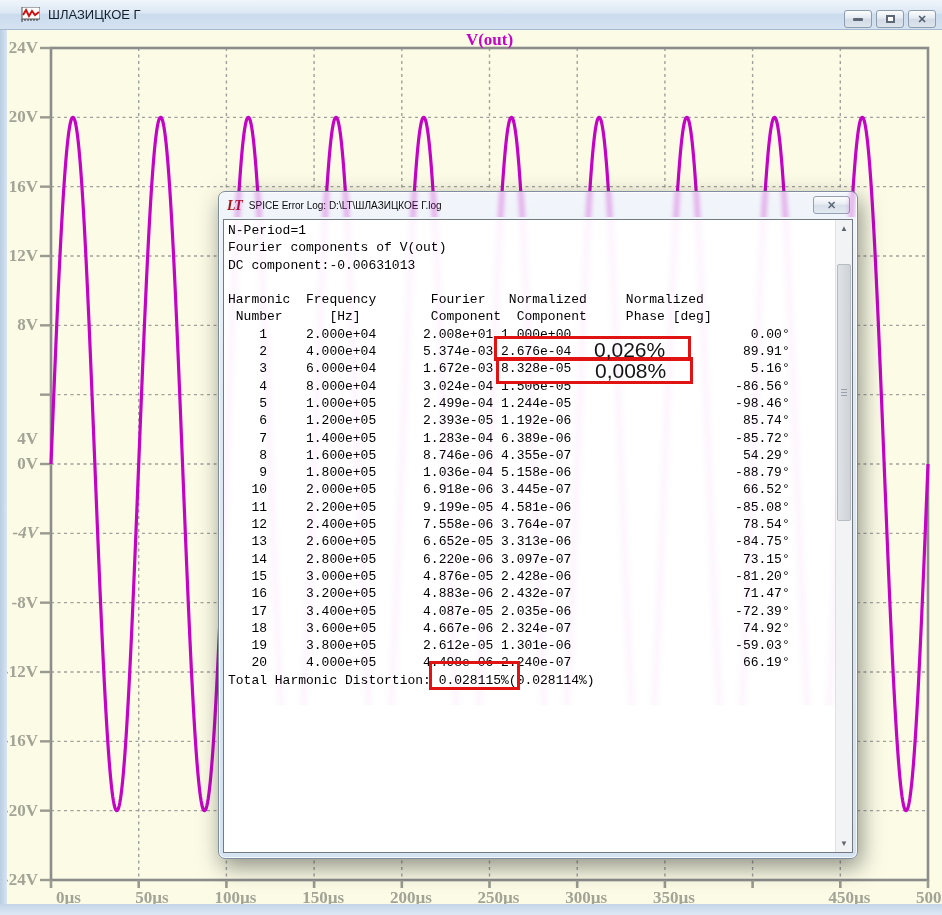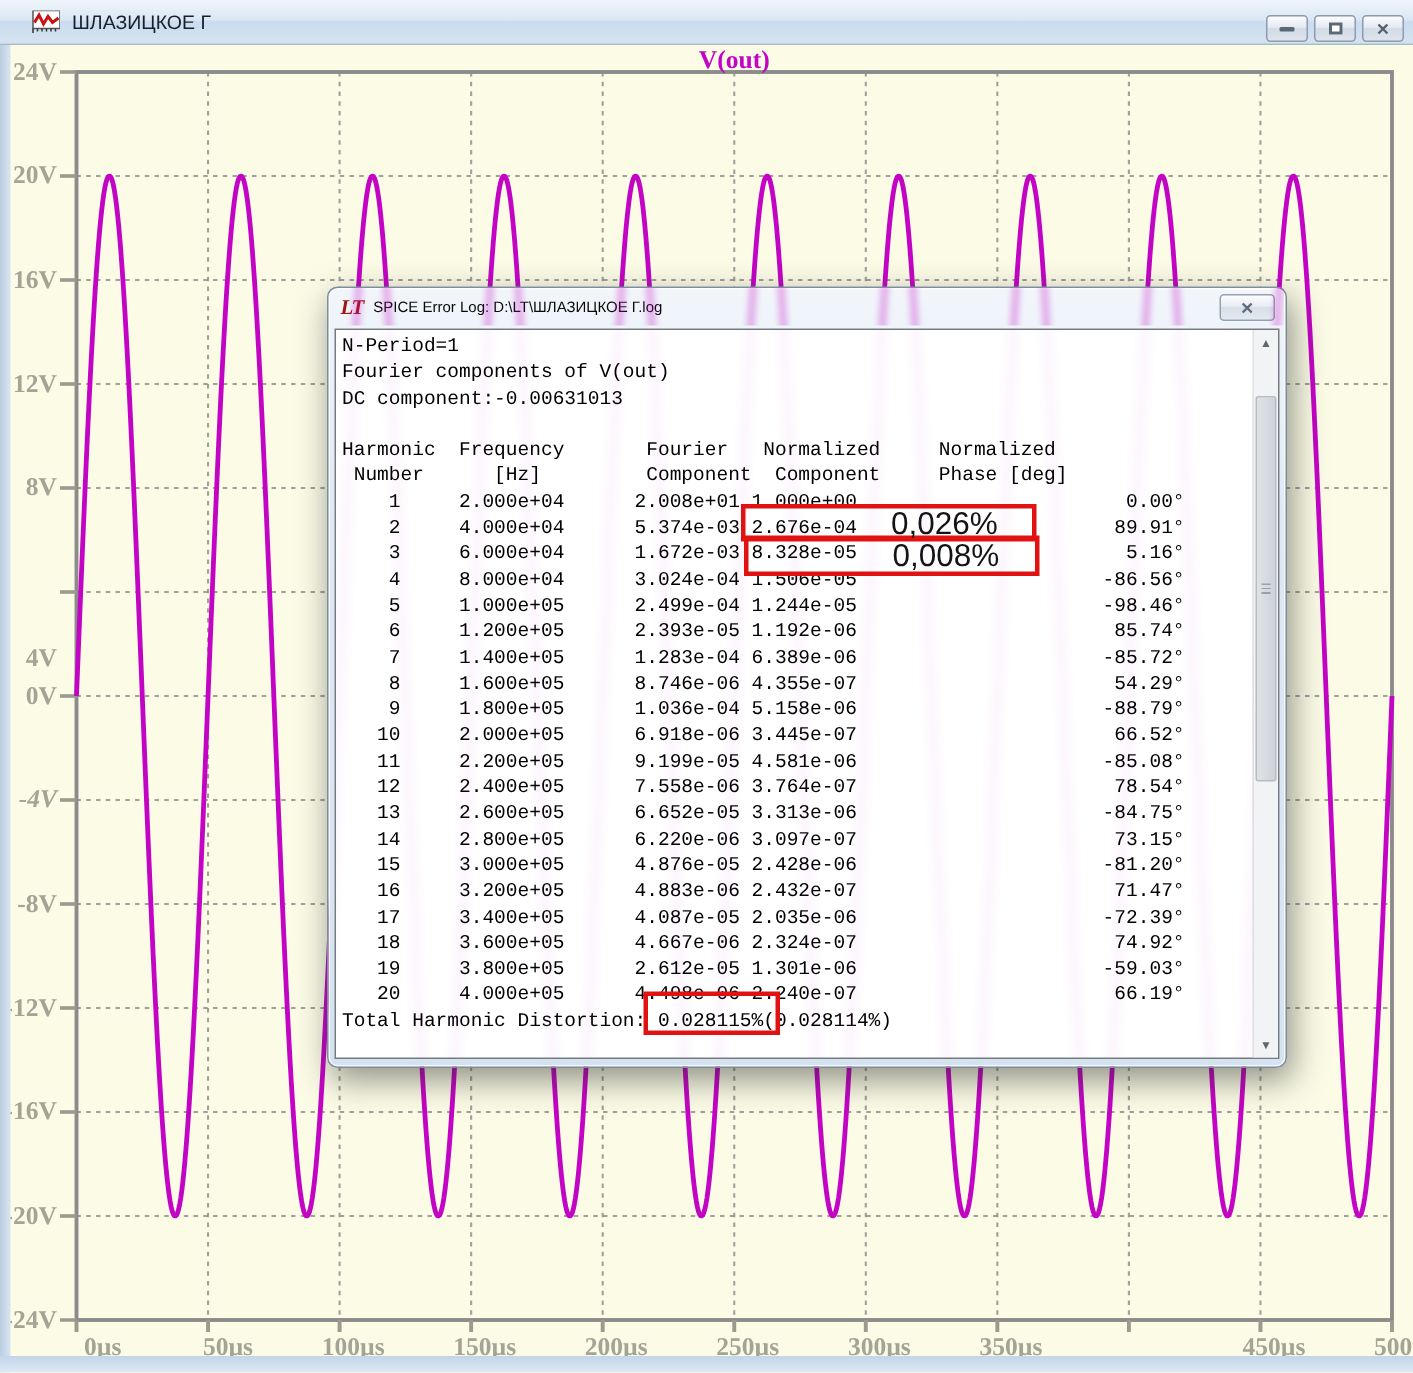--- a/index.html
+++ b/index.html
@@ -39,21 +39,21 @@
     font-weight:bold;font-size:17px;color:#A3A396;
   }
   .ylab{width:36px;text-align:right;}
   .xlab{width:60px;text-align:right;}
   
   .ghost{position:absolute;left:0;top:0;pointer-events:none;}
   #ghost-title{z-index:30;clip-path:inset(192px 86px 698px 220px);filter:blur(2.5px);opacity:.5;}
   #ghost-body{z-index:30;clip-path:inset(220px 106px 210px 224px);filter:blur(3.5px);opacity:.09;}
   
   .dialog{
-    position:absolute;left:218px;top:191px;width:640px;height:521px;z-index:20;
+    position:absolute;left:218px;top:191px;width:640px;height:668px;z-index:20;
     border-radius:7px;border:1px solid #7e8ea0;box-sizing:border-box;
     background:linear-gradient(#f2f6fb,#dfe9f4 30%,#d5e2f0);
     box-shadow:3px 8px 22px rgba(40,40,40,.5), inset 0 0 0 1px rgba(255,255,255,.75);
   }
   .dlg-titlebar{
     position:absolute;left:0;top:0;right:0;height:27px;
     display:flex;align-items:center;padding-left:8px;box-sizing:border-box;
   }
   .lt-icon{
     font-family:"Liberation Serif",serif;font-style:italic;font-weight:bold;

